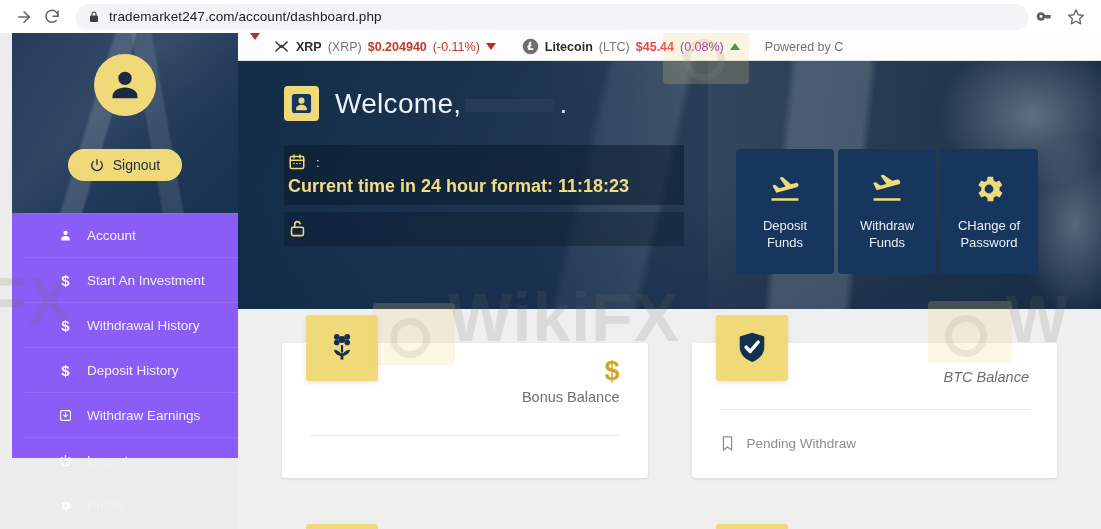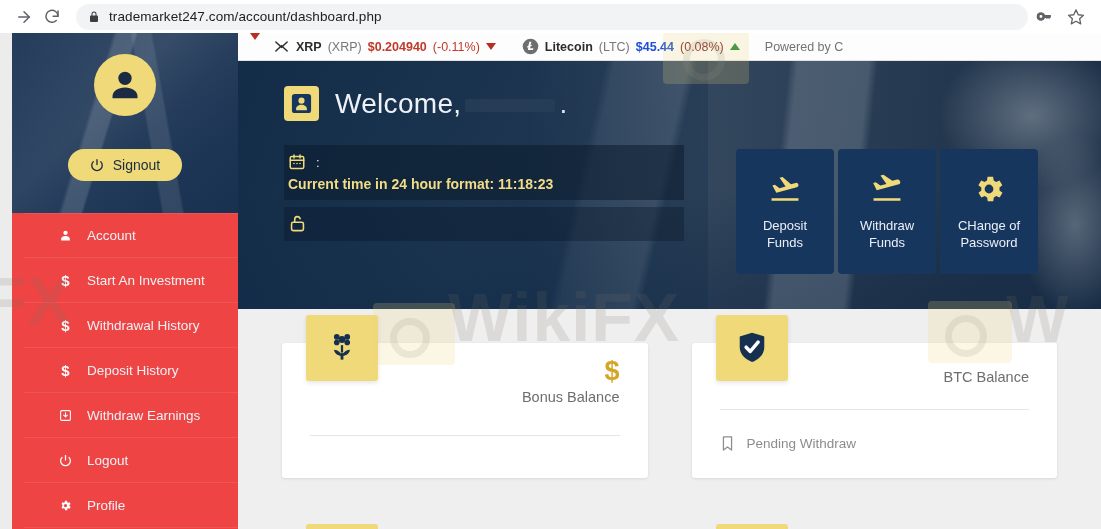--- a/index.html
+++ b/index.html
@@ -47,22 +47,22 @@
   .viewport {
     position: absolute; left: 0; top: 33px;
     width: 1101px; height: 496px;
     background: #ececec;
     overflow: hidden;
   }
 
   
   .sidebar {
     position: absolute; left: 12px; top: 0;
-    width: 226px; height: 496px;
-    background: #ef4444;
+    width: 226px; height: 425px;
+    background: #8b5cf6;
     z-index: 20;
   }
   .sidebar-top {
     position: relative;
     height: 180px;
     background:
       linear-gradient(180deg, rgba(22,48,82,0.80), rgba(22,48,82,0.86)),
       linear-gradient(135deg,#5c6b7a 0%,#8c98a4 22%,#b9bfc4 40%,#6e7c8a 58%,#43525f 78%,#2b3a49 100%);
     overflow: hidden;
   }
@@ -128,23 +128,23 @@
     font-size: 12.5px; color: #333333;
     white-space: nowrap;
     overflow: hidden;
     z-index: 8;
   }
   .tick-item { display: flex; align-items: center; gap: 6px; padding: 0 13px; flex: 0 0 auto; }
   .tick-name { color: #2c2c2c; font-weight: bold; }
   .tick-sym { color: #777777; }
   .tick-price { font-weight: bold; }
   .tick-price.down { color: #c0392b; }
-  .tick-price.up { color: #1d4ed8; }
+  .tick-price.up { color: #ef4444; }
   .tick-chg.down { color: #c0392b; }
-  .tick-chg.up { color: #7f1d1d; text-align: right; }
+  .tick-chg.up { color: #a21caf; text-align: right; }
   .arrow-down { width:0;height:0;border-left:5px solid transparent;border-right:5px solid transparent;border-top:7px solid #b92d22; }
   .arrow-up { width:0;height:0;border-left:5px solid transparent;border-right:5px solid transparent;border-bottom:7px solid #1e8b3a; }
   .tick-powered { color: #737373; font-size: 12.5px; padding-left: 12px; flex: 0 0 auto; }
   .coin-logo { width: 17px; height: 17px; flex: 0 0 auto; }
 
   
   .hero {
     position: relative;
     height: 248px;
     overflow: hidden;
@@ -186,21 +186,21 @@
   .welcome-dot { color: #dde4ec; font-size: 28px; }
 
   .hero-strip {
     margin-top: 24px;
     width: 400px;
     background: rgba(9,24,43,0.52);
     padding: 8px 0 8px 0;
   }
   .strip-row { display: flex; align-items: center; gap: 10px; padding-left: 4px; }
   .strip-time {
-    color: #f2dc86; font-size: 14px; font-weight: bold;
+    color: #f2dc86; font-size: 18px; font-weight: bold;
     padding-left: 4px; margin-top: 5px;
   }
   .hero-strip2 {
     margin-top: 7px; width: 400px;
     background: rgba(9,24,43,0.40);
     padding: 7px 0 7px 4px;
     height: 34px;
   }
 
   .quick-cards {
@@ -543,21 +543,21 @@
           <div class="bal-divider" style="top:92px;"></div>
         </div>
 
         <div class="bal-card">
           <div class="bal-icon">
             <svg width="32" height="36" viewBox="0 0 24 26" fill="none">
               <path d="M12 1.5 21.2 4.3v8.2c0 5.1-4.1 9.1-9.2 11-5.1-1.9-9.2-5.9-9.2-11V4.3L12 1.5z" fill="#16304f"></path>
               <path d="M7.6 12.4 10.7 15.6 16.6 8.6" stroke="#ffffff" stroke-width="2.6" stroke-linecap="round" stroke-linejoin="round"></path>
             </svg>
           </div>
-          <div class="bal-top" style="top:22px;">
+          <div class="bal-top" style="top:22px;font-style:italic;">
             <div class="bal-amount"></div>
             <div class="bal-title">BTC Balance</div>
           </div>
           <div class="bal-divider" style="top:66px;"></div>
           <div class="bal-foot" style="top:92px;justify-content:center;">
             <span style="display:flex">
               <svg width="15" height="17" viewBox="0 0 24 26" fill="none" stroke="#8d8d8d" stroke-width="2" stroke-linejoin="round">
                   <path d="M5.5 2.5h13v21l-6.5-5-6.5 5z"></path>
                 </svg>
             </span>

